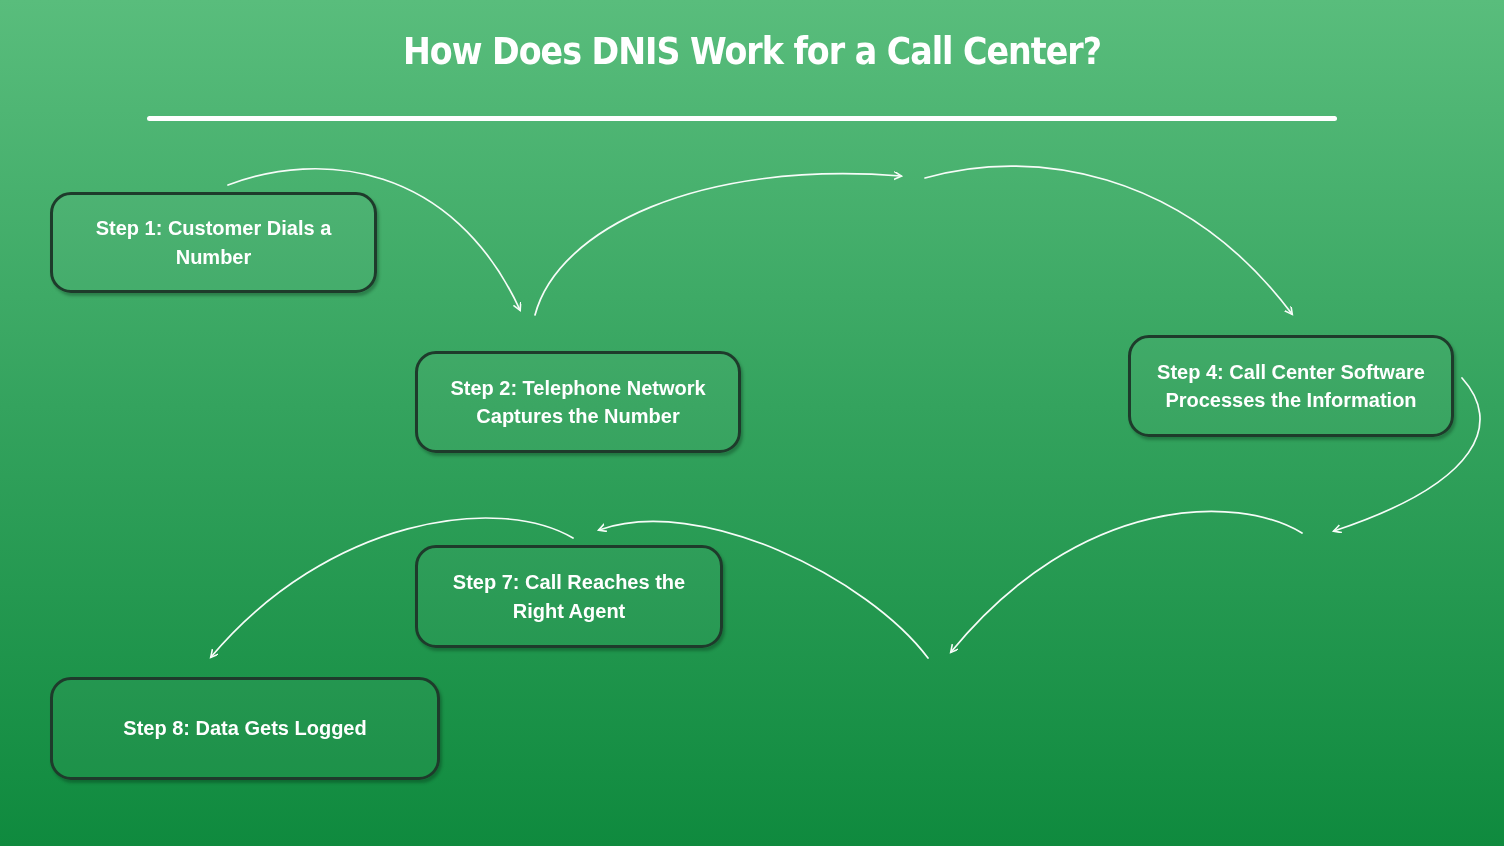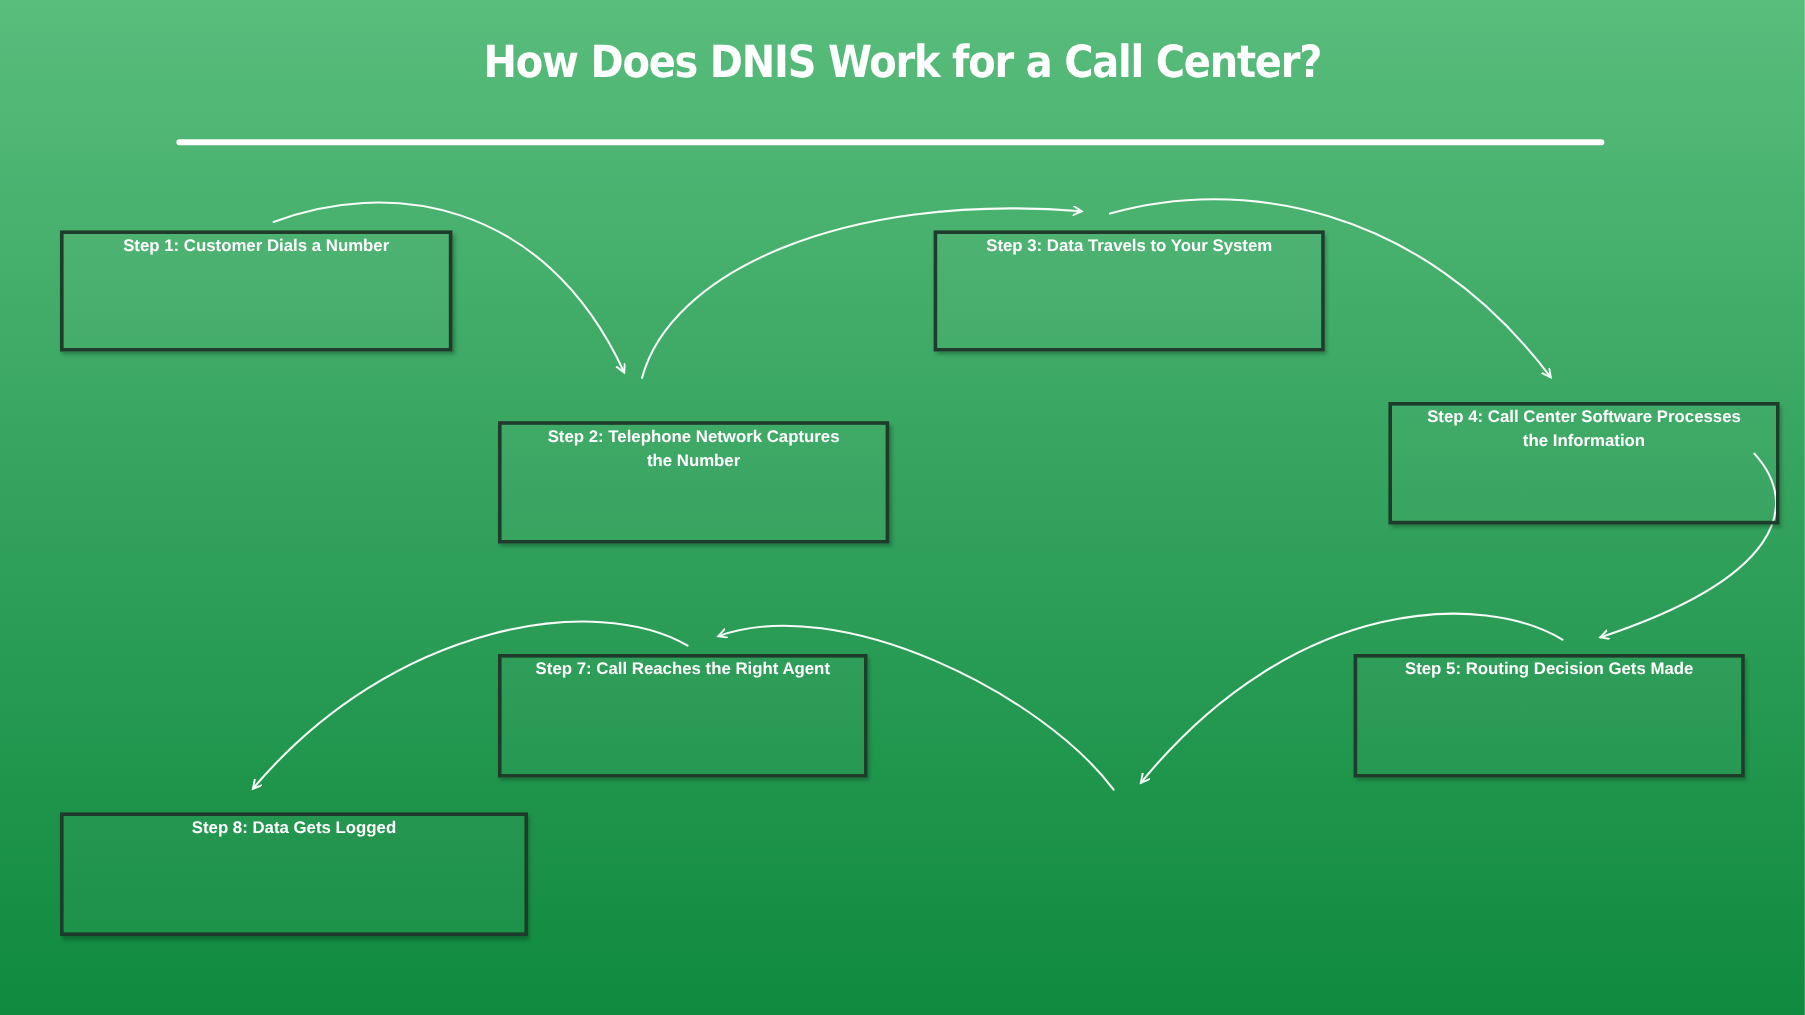--- a/index.html
+++ b/index.html
@@ -19,32 +19,32 @@
     margin:0;
   }
   .title-underline{
     position:absolute;left:147px;top:116px;width:1190px;height:5px;
     background:#ffffff;border-radius:3px;
   }
   .step-box{
     position:absolute;
     box-sizing:border-box;
     border:3px solid #1e3b2b;
-    border-radius:0;
+    border-radius:21px;
     background:rgba(255,255,255,0.035);
     box-shadow:2px 3px 3px rgba(0,30,12,0.30);
-    display:flex;align-items:flex-start;justify-content:center;
+    display:flex;align-items:center;justify-content:center;
     text-align:center;
-    color:#ffffff;font-weight:bold;font-size:14px;line-height:1.42;
+    color:#ffffff;font-weight:bold;font-size:20px;line-height:1.42;
     padding:0 26px;
   }
   .s1{left:50px;top:192px;width:327px;height:101px;}
   .s2{left:415px;top:335px;width:326px;height:102px;margin-top:16px;}
   .s3{left:778px;top:192px;width:326px;height:101px;}
-  .s4{left:1128px;top:335px;width:326px;height:102px;margin-left:29px;}
+  .s4{left:1128px;top:335px;width:326px;height:102px;}
   .s5{left:1128px;top:545px;width:326px;height:103px;}
   .s6{left:776px;top:677px;width:327px;height:103px;}
   .s7{left:415px;top:545px;width:308px;height:103px;}
   .s8{left:50px;top:677px;width:390px;height:103px;}
   #arrow-layer{position:absolute;left:0;top:0;}
 </style>
 </head>
 <body>
 
 <div id="canvas">
@@ -68,28 +68,22 @@
       <path d="M573,538 C498,494 328,518 211,657" marker-end="url(#ah)"></path>
     </g>
   </svg>
 
   <div class="step-box s1">
     <span>Step 1: Customer Dials a Number</span>
   </div>
   <div class="step-box s2">
     <span>Step 2: Telephone Network Captures the Number</span>
   </div>
-  <div class="step-box s3">
-    <span>Step 3: Data Travels to Your System</span>
-  </div>
   <div class="step-box s4">
     <span>Step 4: Call Center Software Processes the Information</span>
-  </div>
-  <div class="step-box s5">
-    <span>Step 5: Routing Decision Gets Made</span>
   </div>
   <div class="step-box s7">
     <span>Step 7: Call Reaches the Right Agent</span>
   </div>
   <div class="step-box s8">
     <span>Step 8: Data Gets Logged</span>
   </div>
 
 </div>
 

